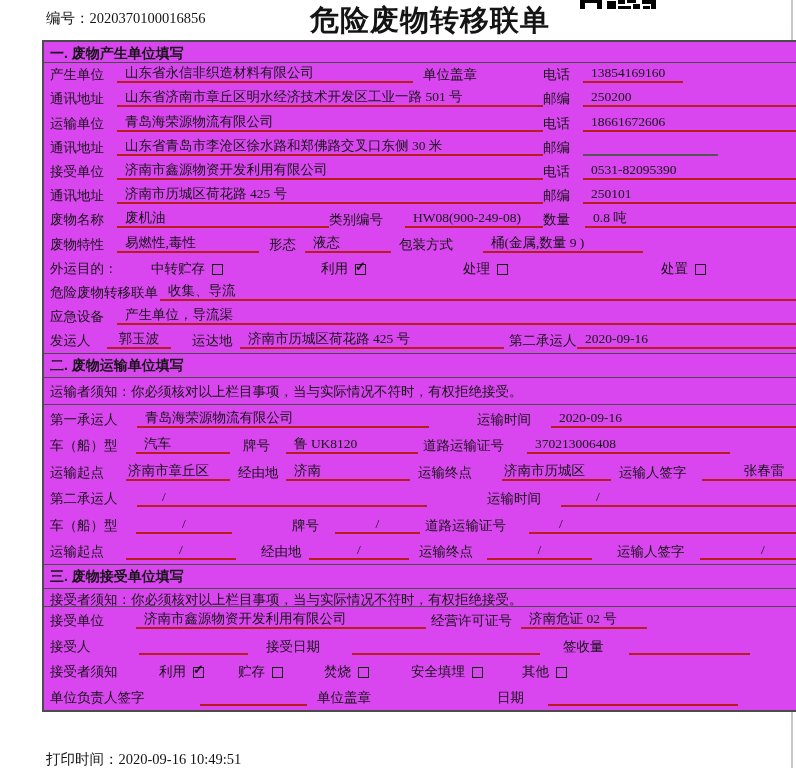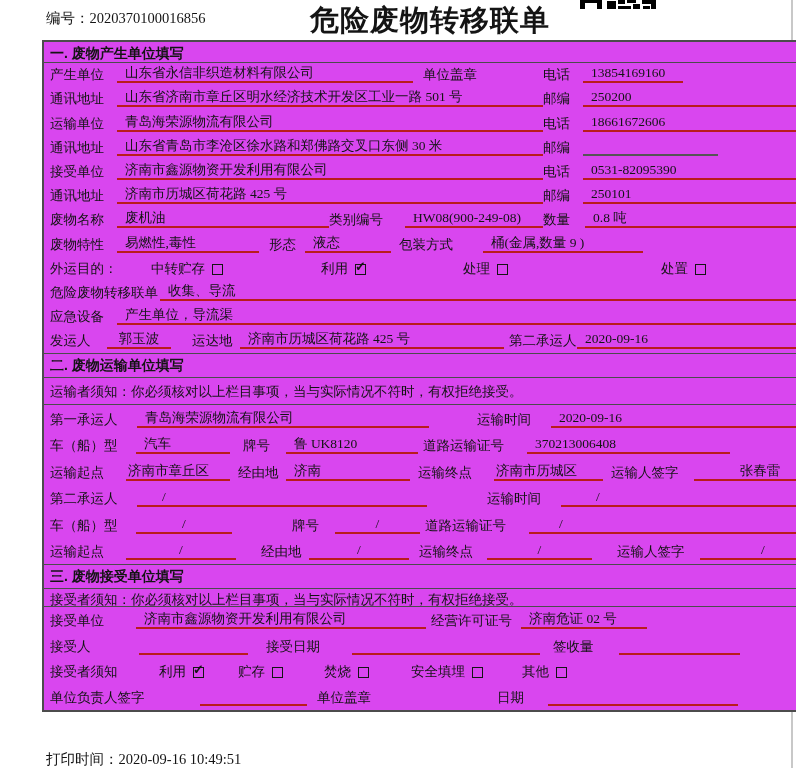--- a/index.html
+++ b/index.html
@@ -178,21 +178,21 @@
         <span class="l" style="margin-left:5px;width:104px">道路运输证号</span>
         <span class="v" style="width:203px">370213006408</span>
       </div>
 
       <div class="r">
         <span class="l" style="width:76px">运输起点</span>
         <span class="v" style="width:104px;padding-left:2px">济南市章丘区</span>
         <span class="l" style="margin-left:8px;width:48px">经由地</span>
         <span class="v" style="width:124px">济南</span>
         <span class="l" style="margin-left:8px;width:68px">运输终点</span>
-        <span class="v" style="margin-left:8px;width:109px;padding-left:2px">济南市历城区</span>
+        <span class="v" style="margin-left:16px;width:109px;padding-left:2px">济南市历城区</span>
         <span class="l" style="margin-left:8px;width:83px">运输人签字</span>
         <span class="v c f">张春雷</span>
       </div>
 
       <div class="r">
         <span class="l" style="width:87px">第二承运人</span>
         <span class="v" style="width:290px;padding-left:25px">/</span>
         <span class="l" style="margin-left:60px;width:74px">运输时间</span>
         <span class="v f" style="padding-left:35px">/</span>
       </div>
@@ -227,21 +227,21 @@
         <span class="v" style="margin-left:16px;width:290px">济南市鑫源物资开发利用有限公司</span>
         <span class="l" style="margin-left:5px;width:90px">经营许可证号</span>
         <span class="v" style="width:126px">济南危证 02 号</span>
       </div>
 
       <div class="r">
         <span class="l" style="width:54px">接受人</span>
         <span class="v" style="margin-left:35px;width:109px"></span>
         <span class="l" style="margin-left:18px;width:68px">接受日期</span>
         <span class="v" style="margin-left:18px;width:188px"></span>
-        <span class="l" style="margin-left:13px;width:54px">签收量</span>
+        <span class="l" style="margin-left:23px;width:54px">签收量</span>
         <span class="v" style="margin-left:12px;width:121px"></span>
       </div>
 
       <div class="r">
         <span class="l" style="width:84px">接受者须知</span>
         <span class="opt" style="margin-left:25px;width:79px">
           <span class="l">利用</span>
           <span class="cb checked"></span>
         </span>
         <span class="opt" style="width:86px">

